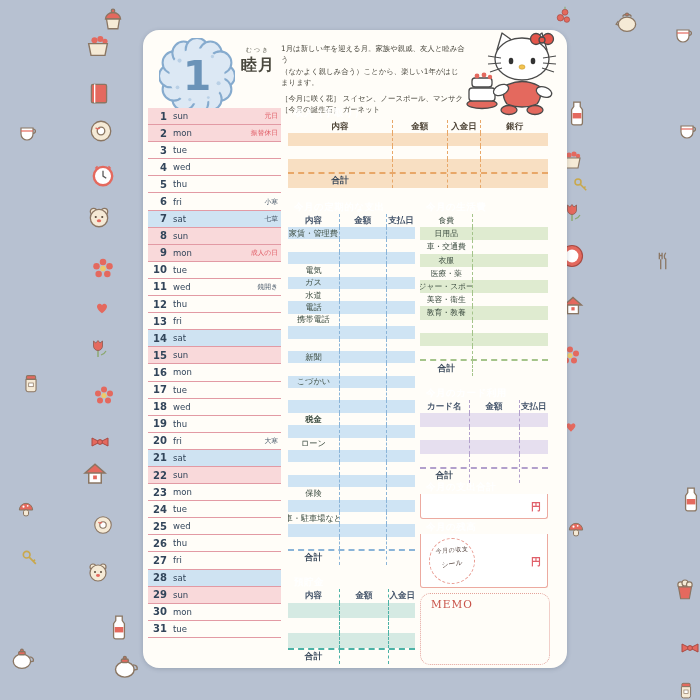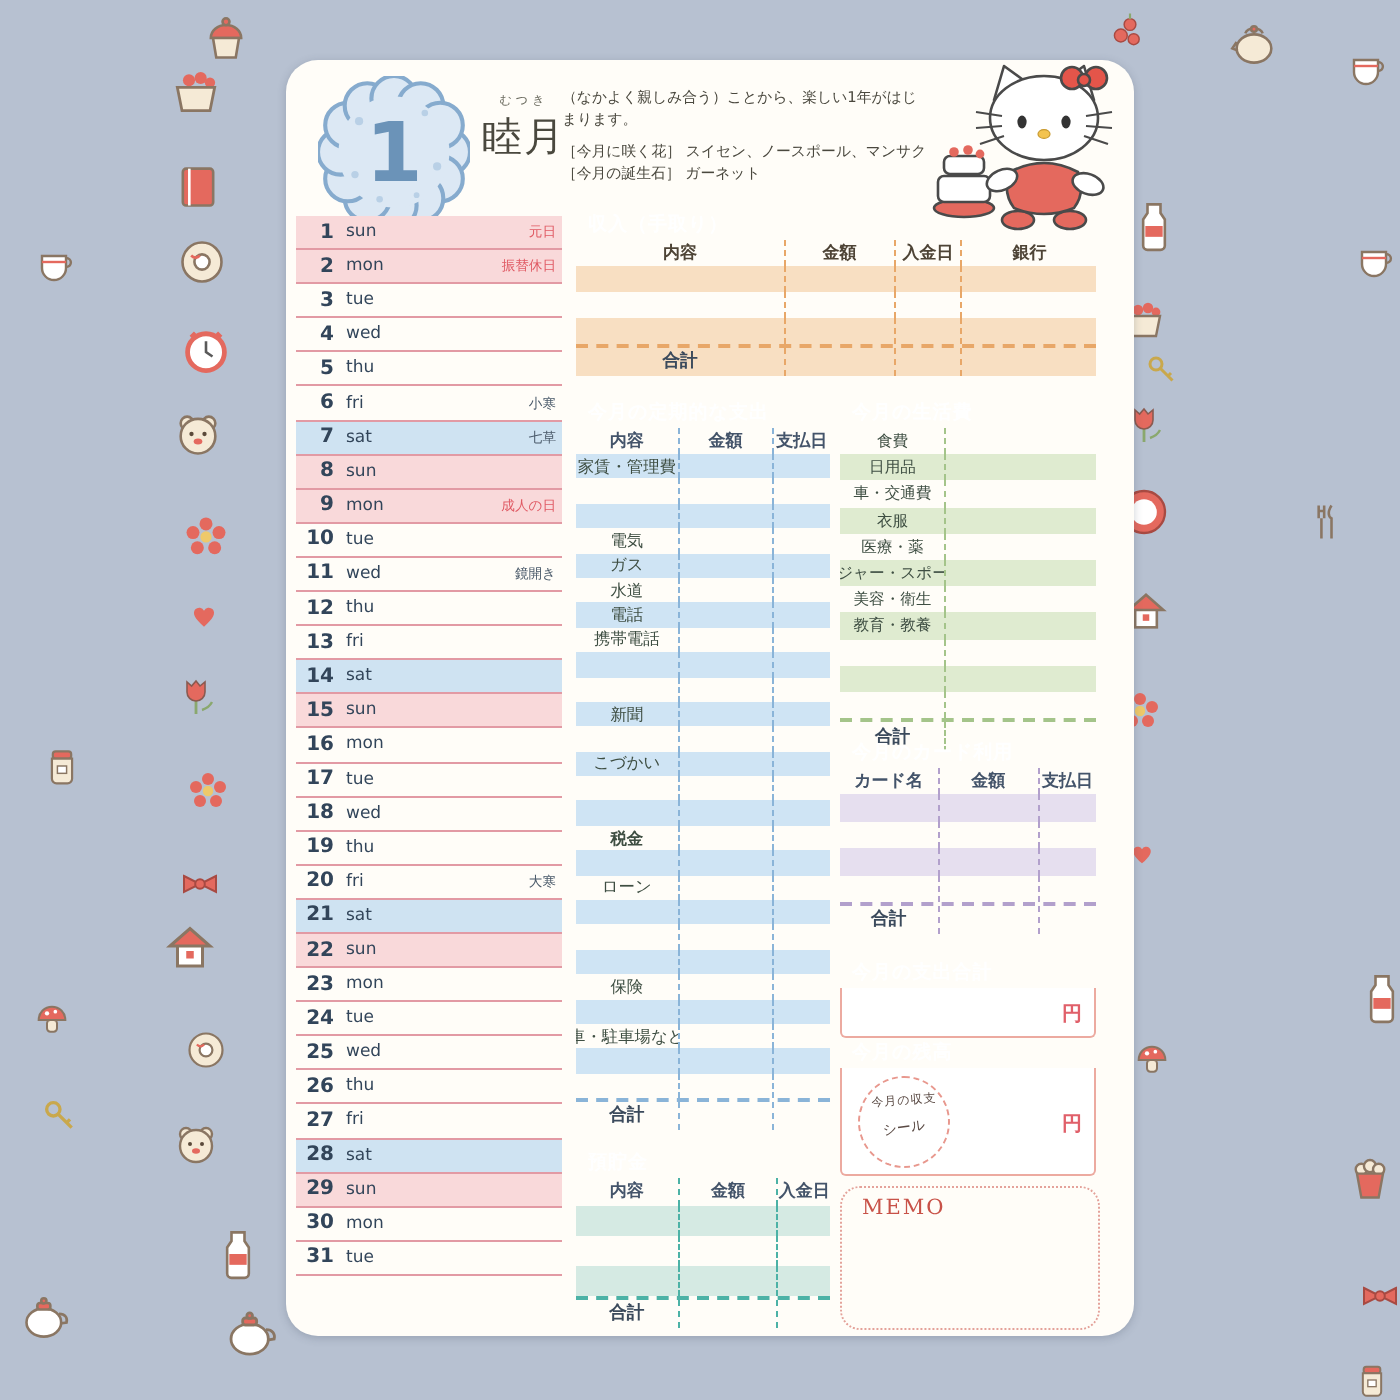--- a/index.html
+++ b/index.html
@@ -6,21 +6,21 @@
   .stage{position:relative;width:700px;height:700px;background:#b7c1d1;overflow:hidden;
          font-family:"DejaVu Sans",sans-serif;color:#3b4a5c}
   .dec{position:absolute}
   
   .page{position:absolute;left:143px;top:30px;width:424px;height:638px;background:#fffdf8;
         border-radius:16px;box-shadow:0 1px 4px rgba(60,70,90,.25)}
   
   .badge{position:absolute;left:16px;top:8px;width:76px;height:76px}
   .month-block{position:absolute;left:98px;top:16px;text-align:center;color:#4a483e}
   .furigana{display:block;font-size:6px;letter-spacing:2px;color:#6a6a5e}
-  .month-name{display:block;font-size:20px;font-weight:normal;letter-spacing:1px}
+  .month-name{display:block;font-size:16px;font-weight:bold;letter-spacing:1px}
   .desc{position:absolute;left:138px;top:13px;width:184px;font-size:7.4px;line-height:1.55;color:#4a483e}
   .desc .sub{margin-top:4px}
   .kitty{position:absolute;right:0px;top:-4px;width:110px;height:90px}
   
   .day-table{position:absolute;left:5px;top:78px;width:133px}
   .day-row{display:flex;align-items:center;height:17.1px;border-bottom:1px solid #e297a2;
            border-bottom:1px solid #e29aa4;padding:0 3px;box-sizing:border-box}
   .k-hol{background:#f9d9da}
   .k-sat{background:#cfe3f2}
   .day-num{width:16px;text-align:right;font-size:10px;font-weight:bold;color:#32455a}
@@ -380,20 +380,21 @@
       </g>
       <text x="37" y="51" text-anchor="middle" font-size="40" font-weight="bold" fill="#6b93b8">1</text>
     </svg>
 
     <div class="month-block">
       <span class="furigana">むつき</span>
       <span class="month-name">睦月</span>
     </div>
 
     <div class="desc">
+      <div>1月は新しい年を迎える月。家族や親戚、友人と睦み合う</div>
       <div>（なかよく親しみ合う）ことから、楽しい1年がはじまります。</div>
       <div class="sub">［今月に咲く花］ スイセン、ノースポール、マンサク</div>
       <div>［今月の誕生石］ ガーネット</div>
     </div>
 
     <svg class="kitty" viewBox="0 0 110 90">
       <g stroke="#4a4a4a" stroke-width="1.3" stroke-linejoin="round">
         <ellipse cx="25" cy="78" rx="15" ry="4.5" fill="#e4695e"></ellipse>
         <rect x="12" y="62" width="26" height="13" rx="3" fill="#fff"></rect>
         <rect x="15" y="52" width="20" height="9" rx="3" fill="#fff"></rect>
@@ -839,21 +840,21 @@
             <span class="cell" style="width: 41%;"></span>
             <span class="cell" style="width: 59%;"></span>
           </div>
         </div>
       <div class="trow total" style="height:15px">
         <span class="cell" style="width:41%">合計</span>
         <span class="cell" style="width:59%"></span>
       </div>
     </section>
 
-    <section class="sec purple card" style="left:277px;top:340px;width:128px">
+    <section class="sec purple card" style="left:277px;top:356px;width:128px">
       <div class="sec-head">今月のカード利用</div>
       <div class="cols">
         <span class="cell" style="width:38%">カード名</span>
         <span class="cell" style="width:39%">金額</span>
         <span class="cell" style="width:23%">支払日</span>
       </div>
       <div>
           <div class="trow tint">
             <span class="cell" style="width: 38%;"></span>
             <span class="cell" style="width: 39%;"></span>

